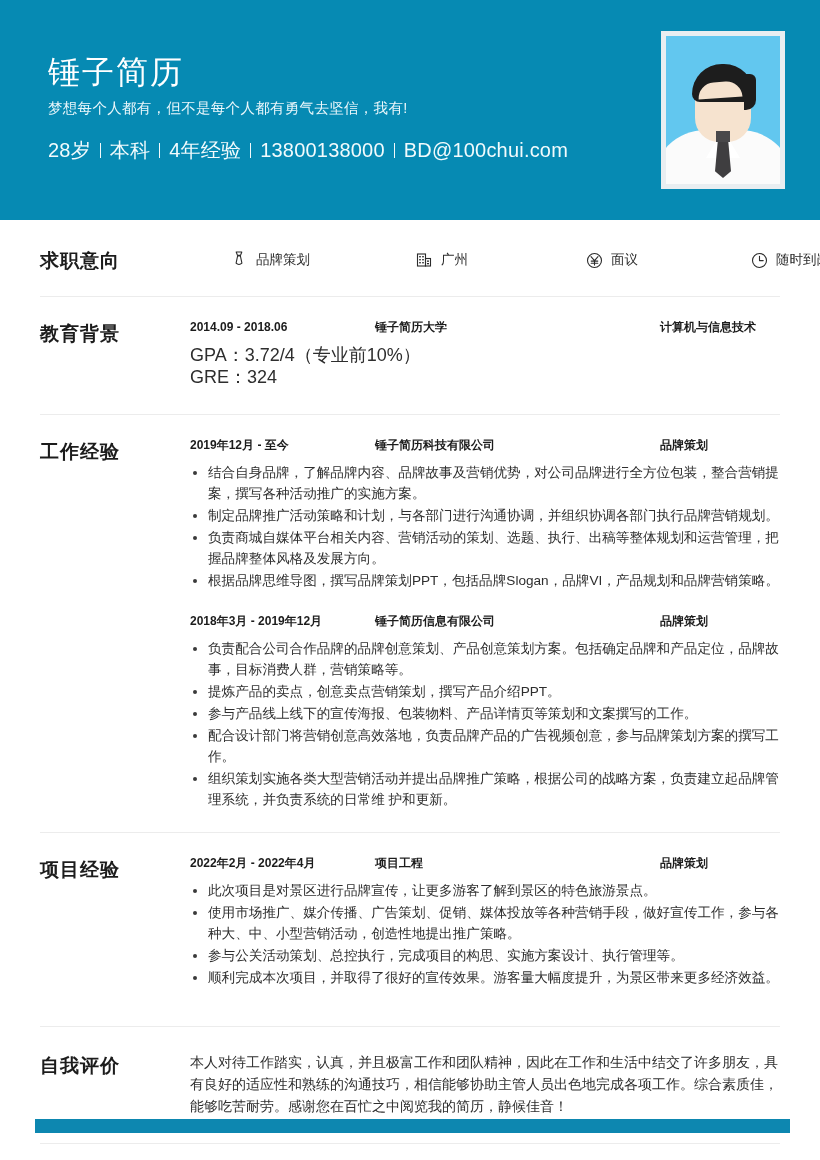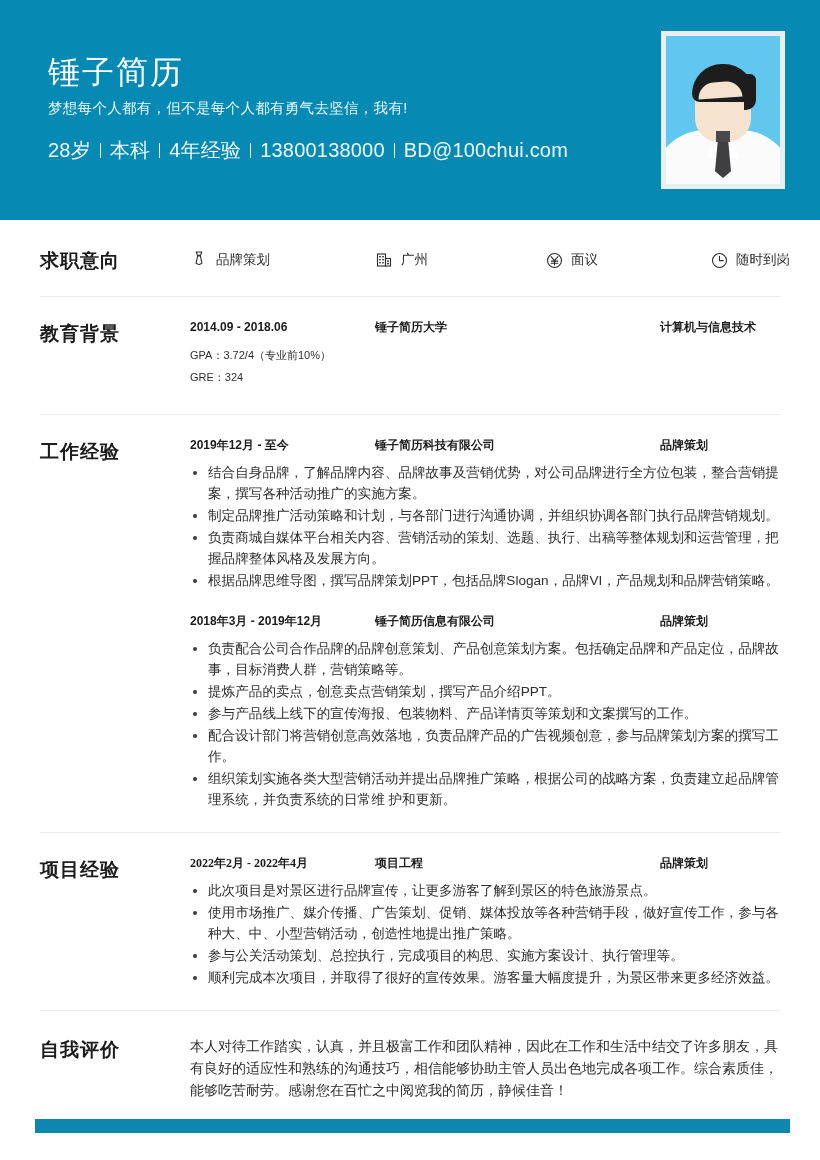--- a/index.html
+++ b/index.html
@@ -277,27 +277,27 @@
   }
 
   .plain-para {
     font-size: 14px;
     line-height: 22px;
     color: #2e2e2e;
     margin: 0;
   }
 
   
-  .sec-intent  .section-inner { padding: 26px 0 22px 0; align-items: center; }
+  .sec-intent  .section-inner { padding: 26px 0 22px 0; align-items: center; gap: 40px; }
   .sec-edu     .section-inner { padding: 22px 0 24px 0; }
   .sec-work    .section-inner { padding: 22px 0 20px 0; }
-  .sec-project .section-inner { padding: 22px 0 20px 0; font-family: Liberation Serif, serif; }
+  .sec-project .section-inner { padding: 22px 0 36px 0; }
   .sec-self    .section-inner { padding: 24px 0 26px 0; }
 
-  .edu-line { font-size: 11px; line-height: 22px; color: #2e2e2e; }
+  .edu-line { font-size: 18px; line-height: 22px; color: #2e2e2e; }
 
   .entry + .entry { margin-top: 22px; }
 
   
   .footer-bar {
     position: absolute;
     left: 35px;
     bottom: 27px;
     width: 755px;
     height: 14px;

